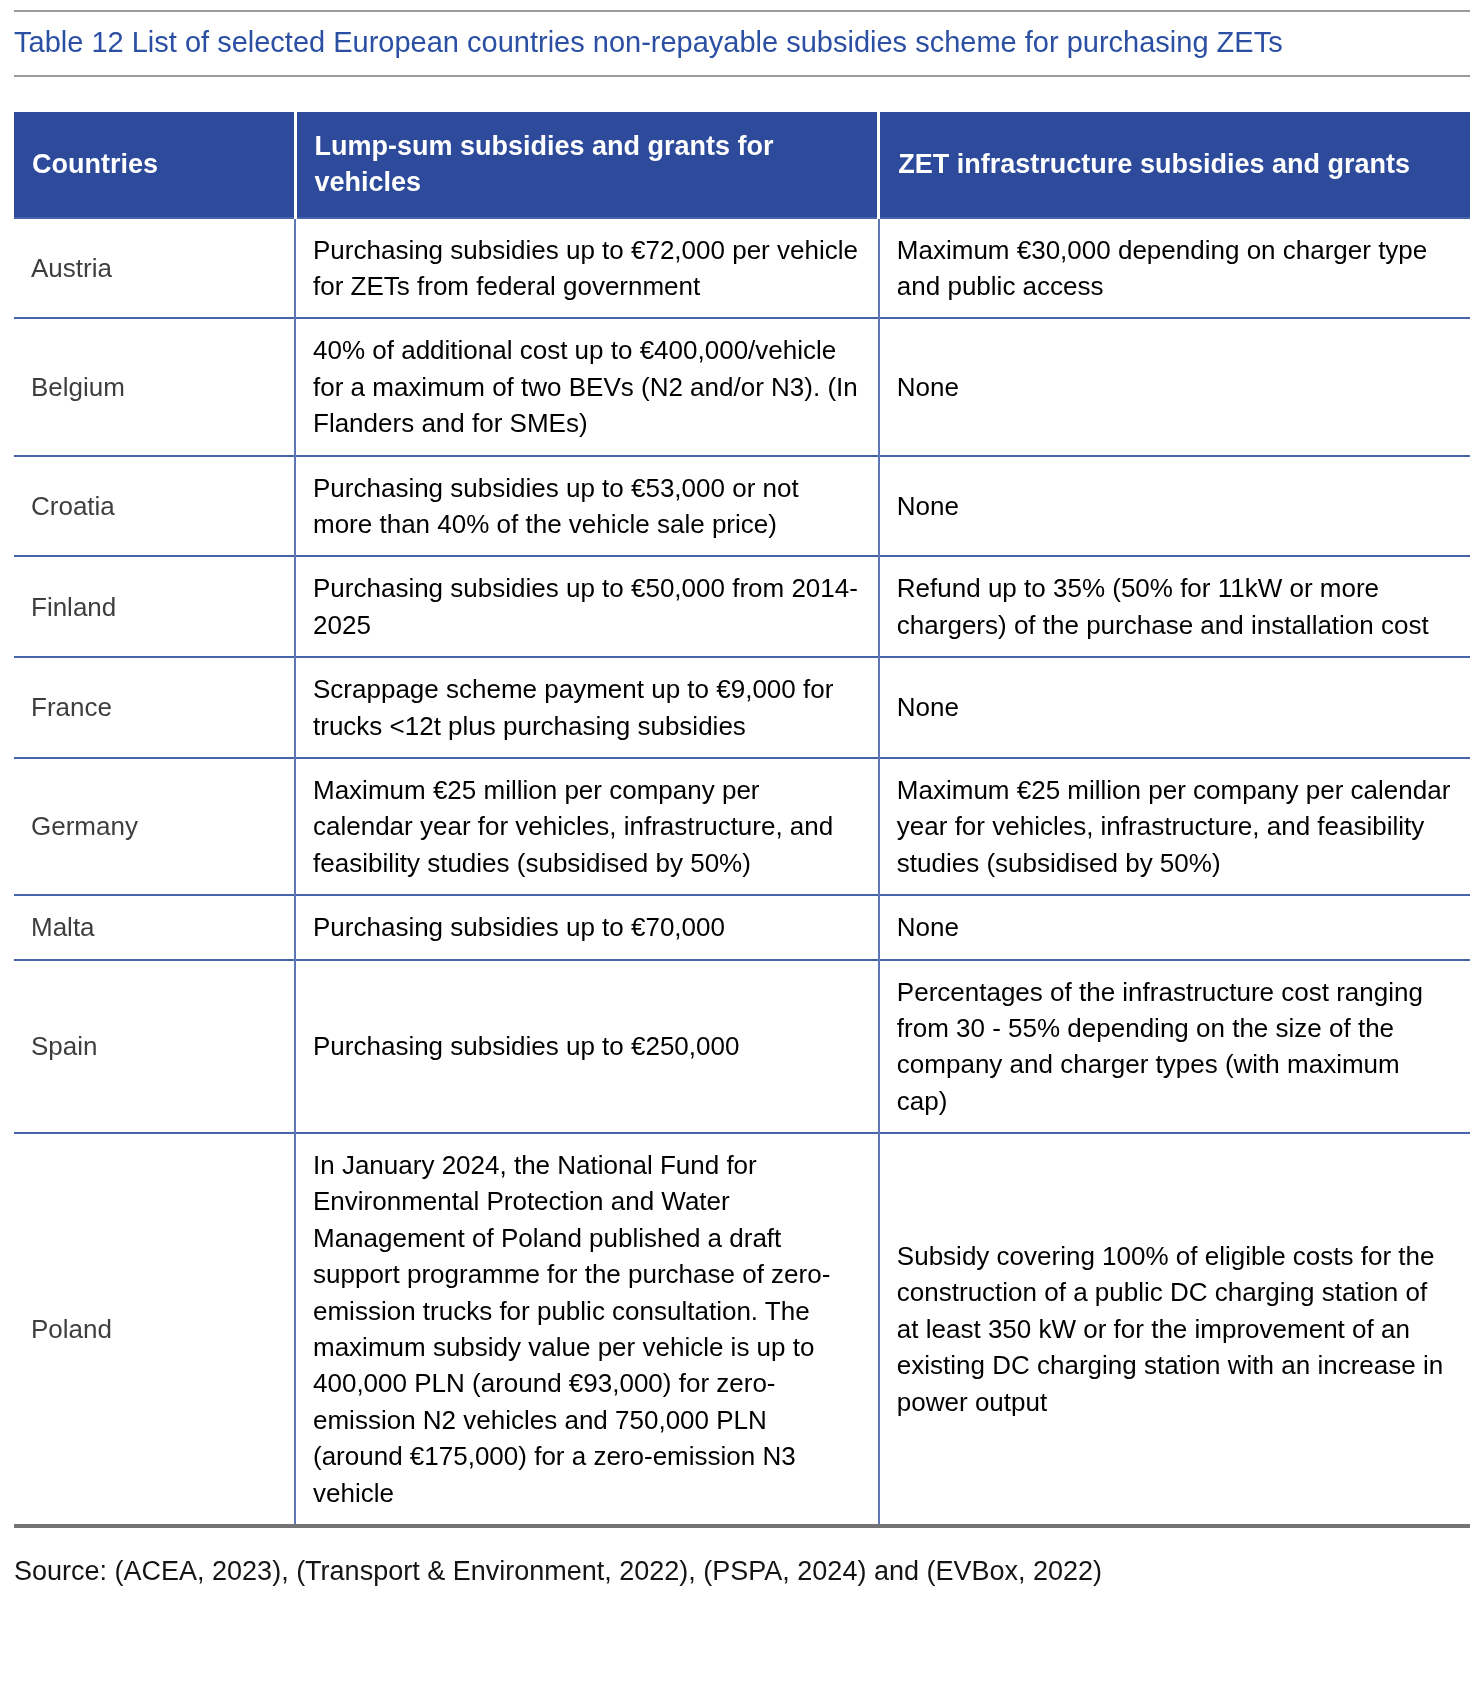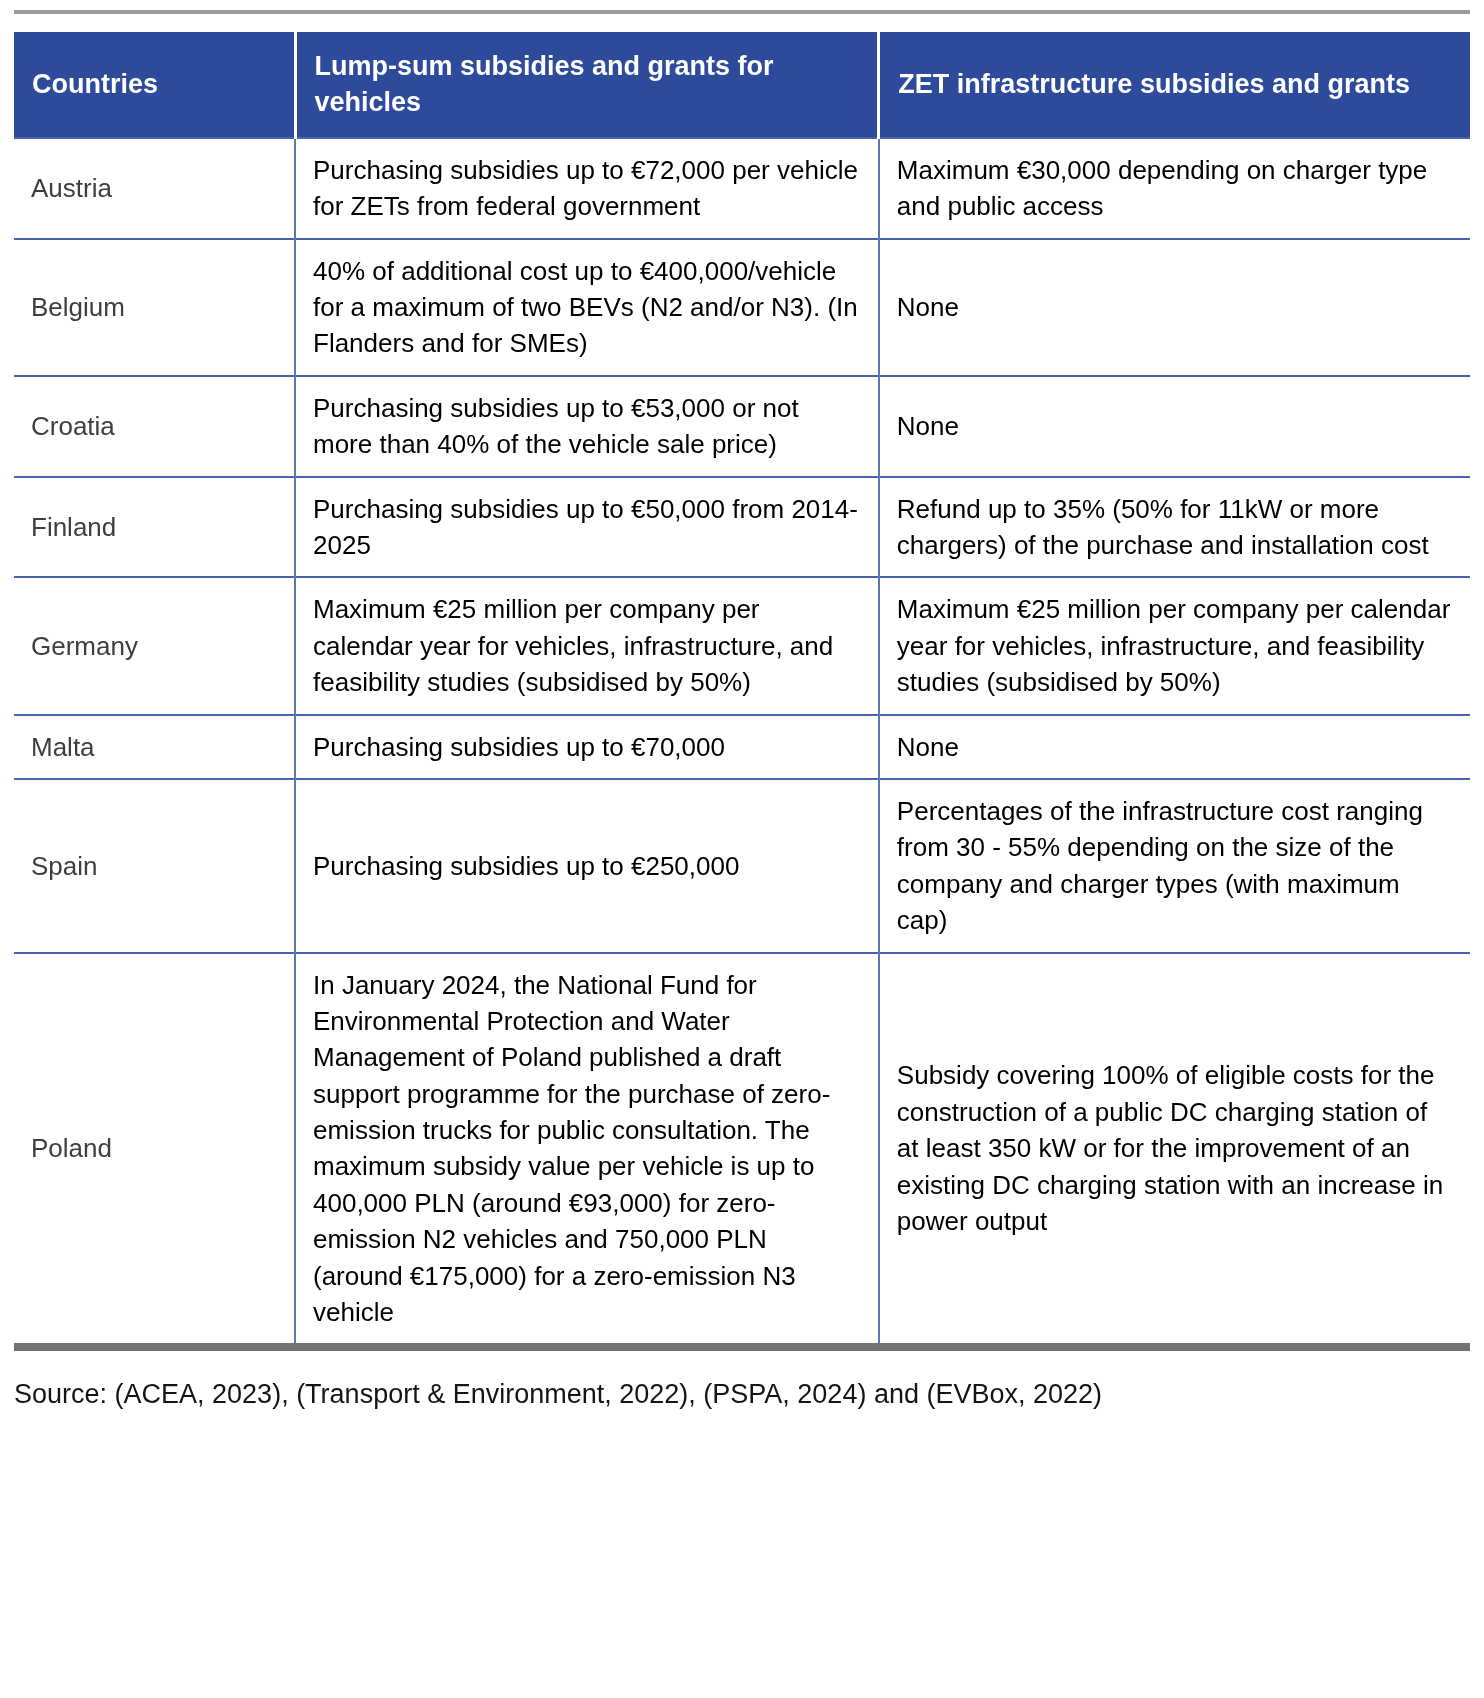--- a/index.html
+++ b/index.html
@@ -23,22 +23,22 @@
   .page-title {
     font-size: 29px;
     font-weight: 400;
     color: #2b4fa2;
     margin: 13px 0 15px 0;
     line-height: 1.2;
   }
   table.subsidies {
     width: 100%;
     border-collapse: collapse;
-    margin-top: 18px;
-    border-bottom: 8px solid #737373;
+    margin-top: 35px;
+    border-bottom: 4px solid #737373;
     table-layout: fixed;
   }
   col.c-country { width: 19.3%; }
   col.c-vehicle { width: 40.1%; }
   col.c-infra   { width: 40.6%; }
   thead th {
     background: #2d4a9b;
     color: #ffffff;
     font-size: 27px;
     font-weight: 700;
@@ -70,20 +70,21 @@
     line-height: 1.3;
   }
 </style>
 </head>
 <body>
 
 <div class="page">
 
   <div class="rule top"></div>
 
+  <h1 class="page-title">Table 12 List of selected European countries non-repayable subsidies scheme for purchasing ZETs</h1>
 
   <div class="rule"></div>
 
   <table class="subsidies">
     <colgroup>
       <col class="c-country">
       <col class="c-vehicle">
       <col class="c-infra">
     </colgroup>
     <thead>
@@ -108,20 +109,25 @@
         <td class="country">Croatia</td>
         <td>Purchasing subsidies up to €53,000 or not more than 40% of the vehicle sale price)</td>
         <td>None</td>
       </tr>
       <tr>
         <td class="country">Finland</td>
         <td>Purchasing subsidies up to €50,000 from 2014-2025</td>
         <td>Refund up to 35% (50% for 11kW or more chargers) of the purchase and installation cost</td>
       </tr>
       <tr>
+        <td class="country">France</td>
+        <td>Scrappage scheme payment up to €9,000 for trucks &lt;12t plus purchasing subsidies</td>
+        <td>None</td>
+      </tr>
+      <tr>
         <td class="country">Germany</td>
         <td>Maximum €25 million per company per calendar year for vehicles, infrastructure, and feasibility studies (subsidised by 50%)</td>
         <td>Maximum €25 million per company per calendar year for vehicles, infrastructure, and feasibility studies (subsidised by 50%)</td>
       </tr>
       <tr class="row-malta">
         <td class="country">Malta</td>
         <td>Purchasing subsidies up to €70,000</td>
         <td>None</td>
       </tr>
       <tr>

